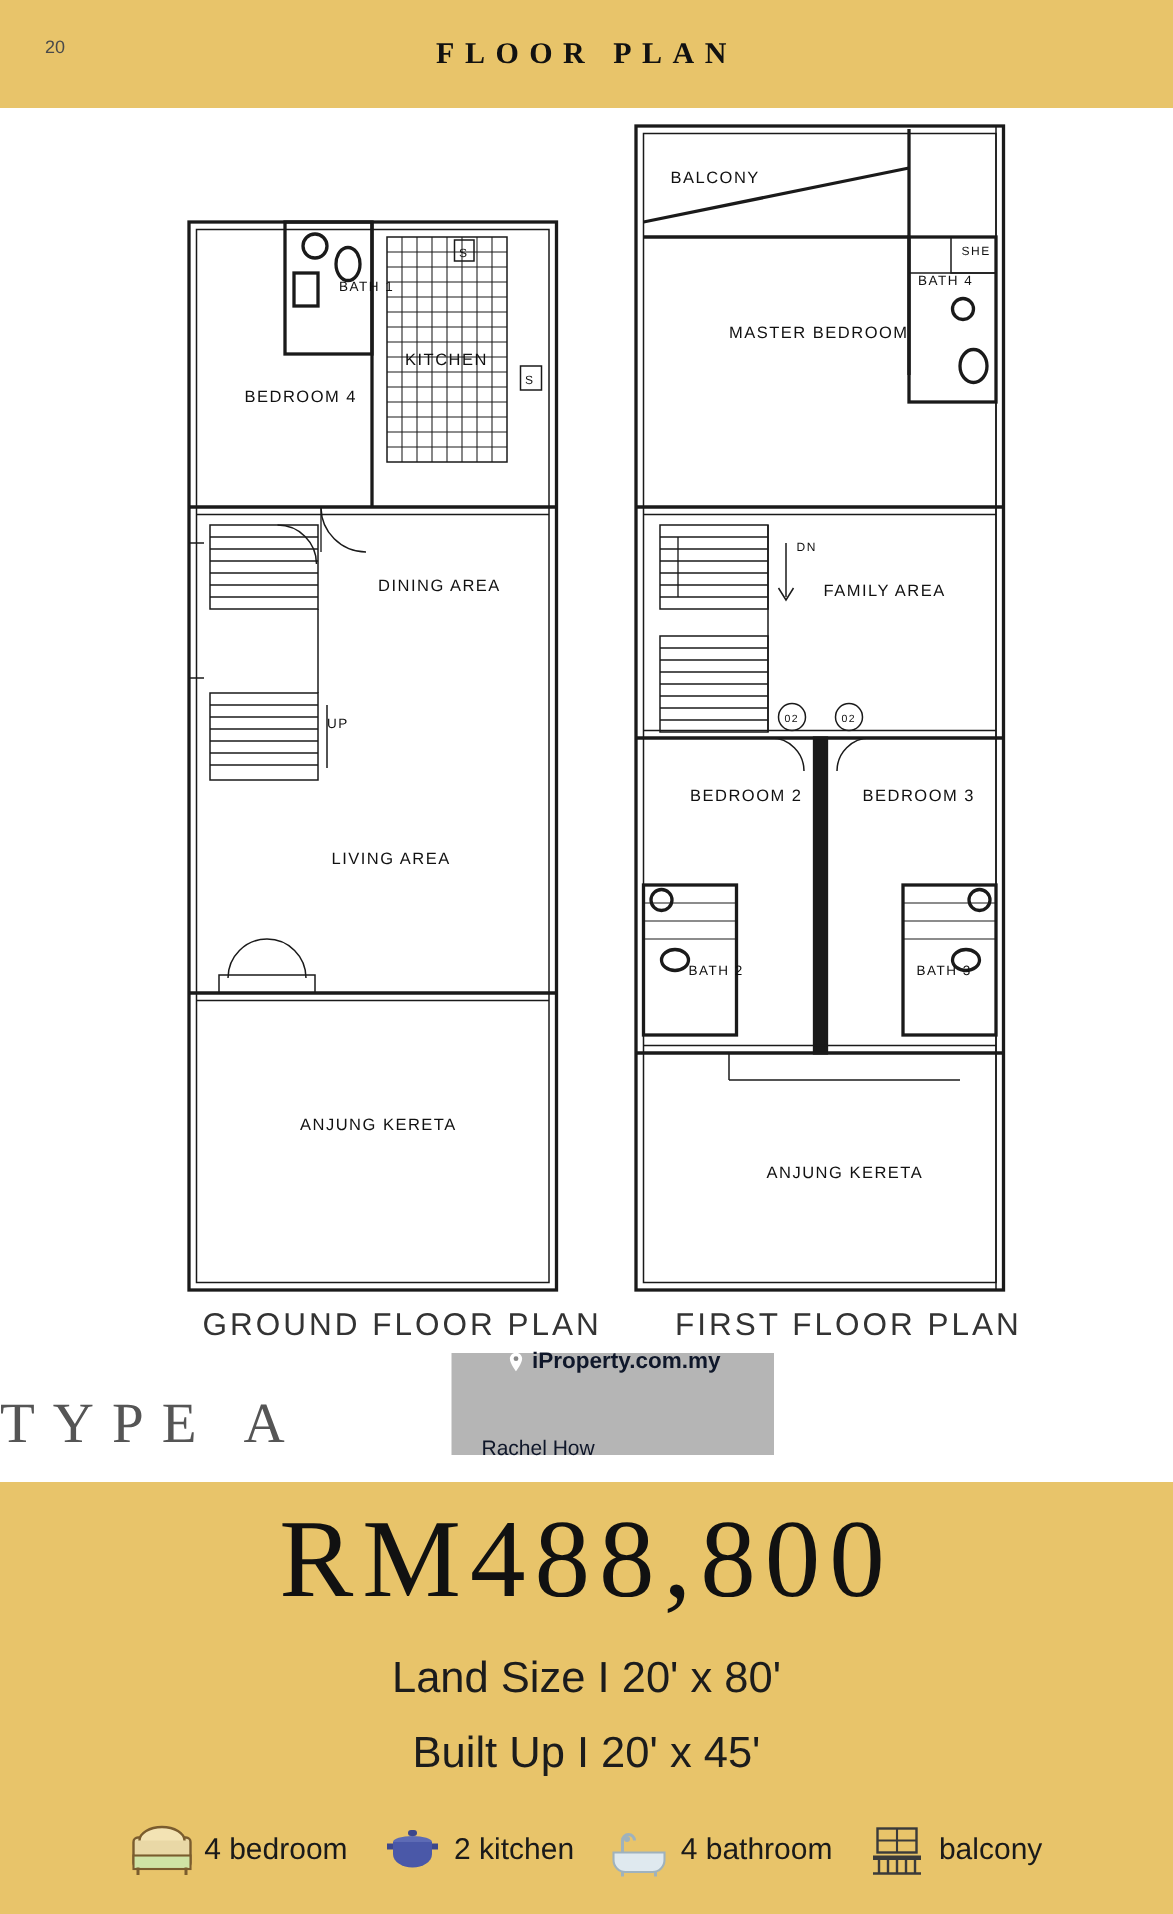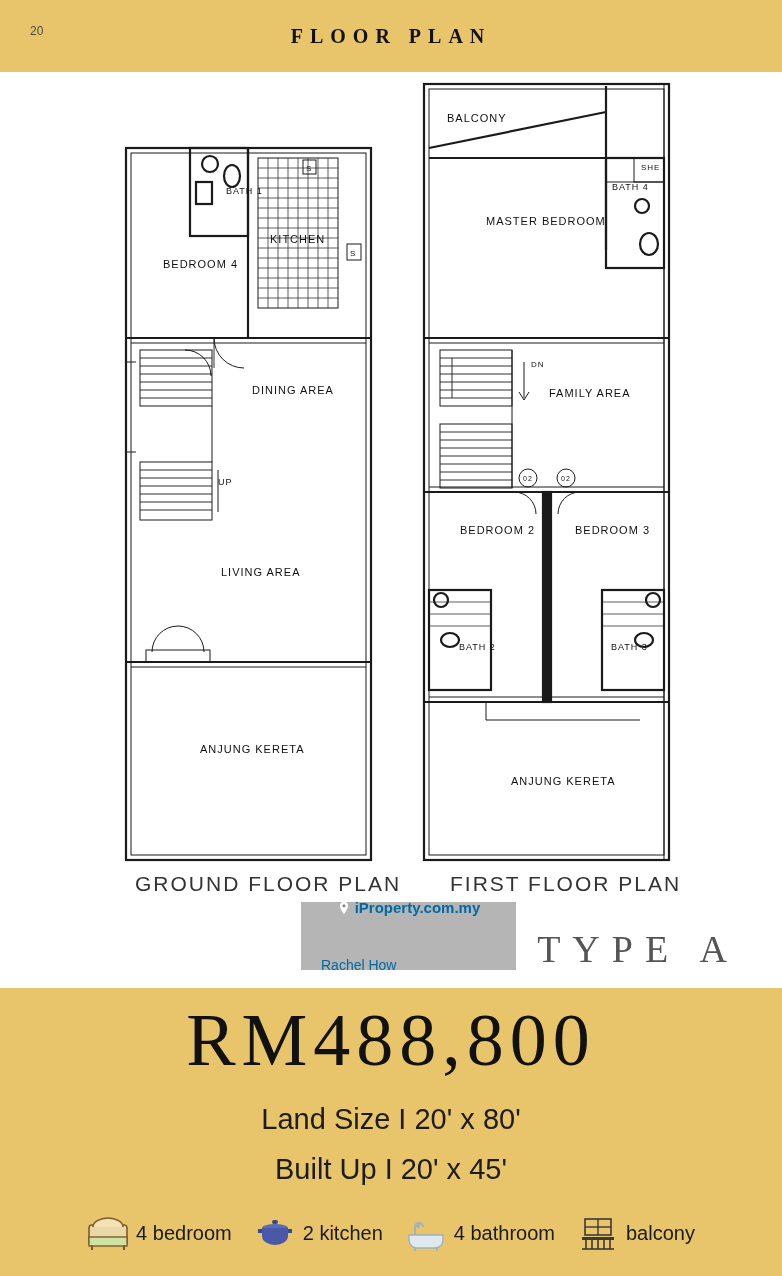--- a/index.html
+++ b/index.html
@@ -33,32 +33,32 @@
   .plan-caption{
     position:absolute;
     font-family:"Liberation Sans", sans-serif;
     font-size:21px;letter-spacing:2px;color:#333;
     white-space:nowrap;
   }
   #cap-ground{left:135px;top:800px;text-align:right;}
   #cap-first{left:450px;top:800px;}
   .type-label{
     position:absolute;left:0;width:708px;top:855px;
-    text-align:right;
+    text-align:left;
     font-family:"Liberation Serif", serif;
-    font-size:38px;letter-spacing:12px;color:#555;padding-left:31px;
+    font-size:38px;letter-spacing:12px;color:#555;
   }
   
   .fp-svg{position:absolute;top:0;left:0;}
   
   .watermark{
     position:absolute;left:301px;top:830px;width:215px;height:68px;
     background:rgba(120,120,120,0.55);
     display:flex;flex-direction:column;align-items:center;justify-content:center;
-    color:#0369a1;
+    color:#0f172a;
     gap:36px;
   }
   .wm-line1{display:flex;align-items:center;font-size:15px;font-weight:bold;}
   .wm-pin{
     display:inline-block;width:14px;height:14px;margin-right:4px;position:relative;
   }
   .wm-line2{font-size:14px;margin-top:5px;align-self:flex-start;margin-left:20px;}
   
   .price-band{
     position:absolute;left:0;top:988px;width:782px;height:288px;

